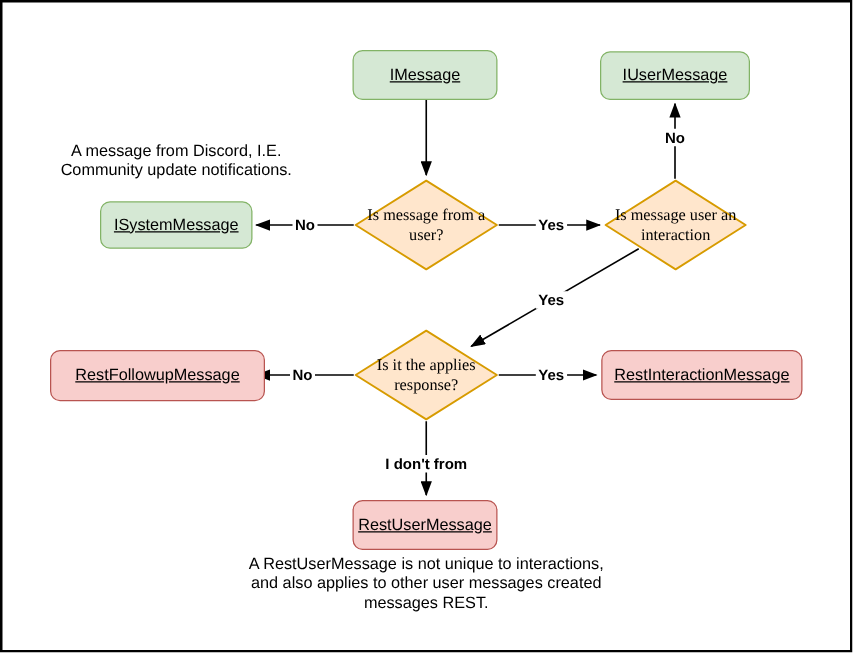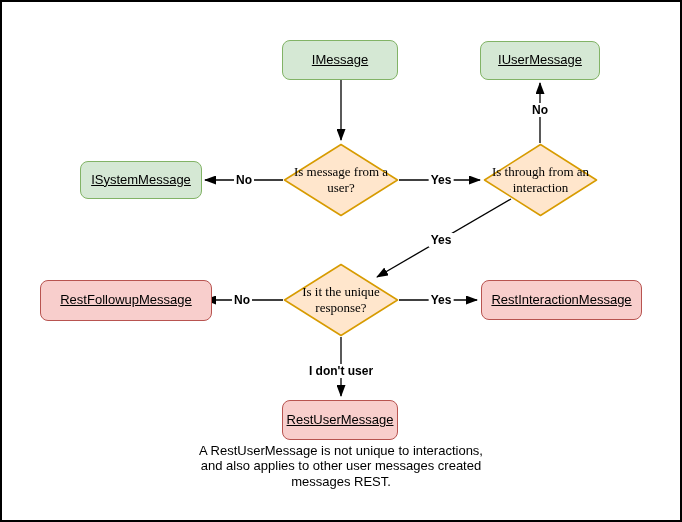--- a/index.html
+++ b/index.html
@@ -70,45 +70,46 @@
     <svg class="diamond-shape" viewBox="0 0 116 74" preserveAspectRatio="none">
       <polygon points="58,1.5 114.5,37 58,72.5 1.5,37"></polygon>
     </svg>
     <span class="decision-label">Is message from a user?</span>
   </div>
 
   <div class="decision" style="left:483px;top:143px;width:115px;height:74px">
     <svg class="diamond-shape" viewBox="0 0 116 74" preserveAspectRatio="none">
       <polygon points="58,1.5 114.5,37 58,72.5 1.5,37"></polygon>
     </svg>
-    <span class="decision-label">Is through from an interaction</span>
+    <span class="decision-label">Is message user an interaction</span>
   </div>
 
   <div class="decision" style="left:283px;top:263px;width:116px;height:74px">
     <svg class="diamond-shape" viewBox="0 0 116 74" preserveAspectRatio="none">
       <polygon points="58,1.5 114.5,37 58,72.5 1.5,37"></polygon>
     </svg>
-    <span class="decision-label">Is it the unique response?</span>
+    <span class="decision-label">Is it the applies response?</span>
   </div>
 
   <div class="node red" style="left:40px;top:280px;width:172px;height:41px">
     <span>RestFollowupMessage</span>
   </div>
 
   <div class="node red" style="left:282px;top:400px;width:116px;height:40px">
     <span>RestUserMessage</span>
   </div>
 
   <div class="node red" style="left:481px;top:280px;width:161px;height:40px">
     <span>RestInteractionMessage</span>
   </div>
 
   <span class="edge-label" style="left:244px;top:180px">No</span>
   <span class="edge-label" style="left:441px;top:180px">Yes</span>
   <span class="edge-label" style="left:540px;top:110px">No</span>
   <span class="edge-label" style="left:441px;top:240px">Yes</span>
   <span class="edge-label" style="left:242px;top:300px">No</span>
   <span class="edge-label" style="left:441px;top:300px">Yes</span>
-  <span class="edge-label" style="left:341px;top:371px">I don't user</span>
+  <span class="edge-label" style="left:341px;top:371px">I don't from</span>
 
+  <div class="note left-note">A message from Discord, I.E. Community update notifications.</div>
   <div class="note bottom-note">A RestUserMessage is not unique to interactions, and also applies to other user messages created messages REST.</div>
 
 </div>
 
 </body></html>

